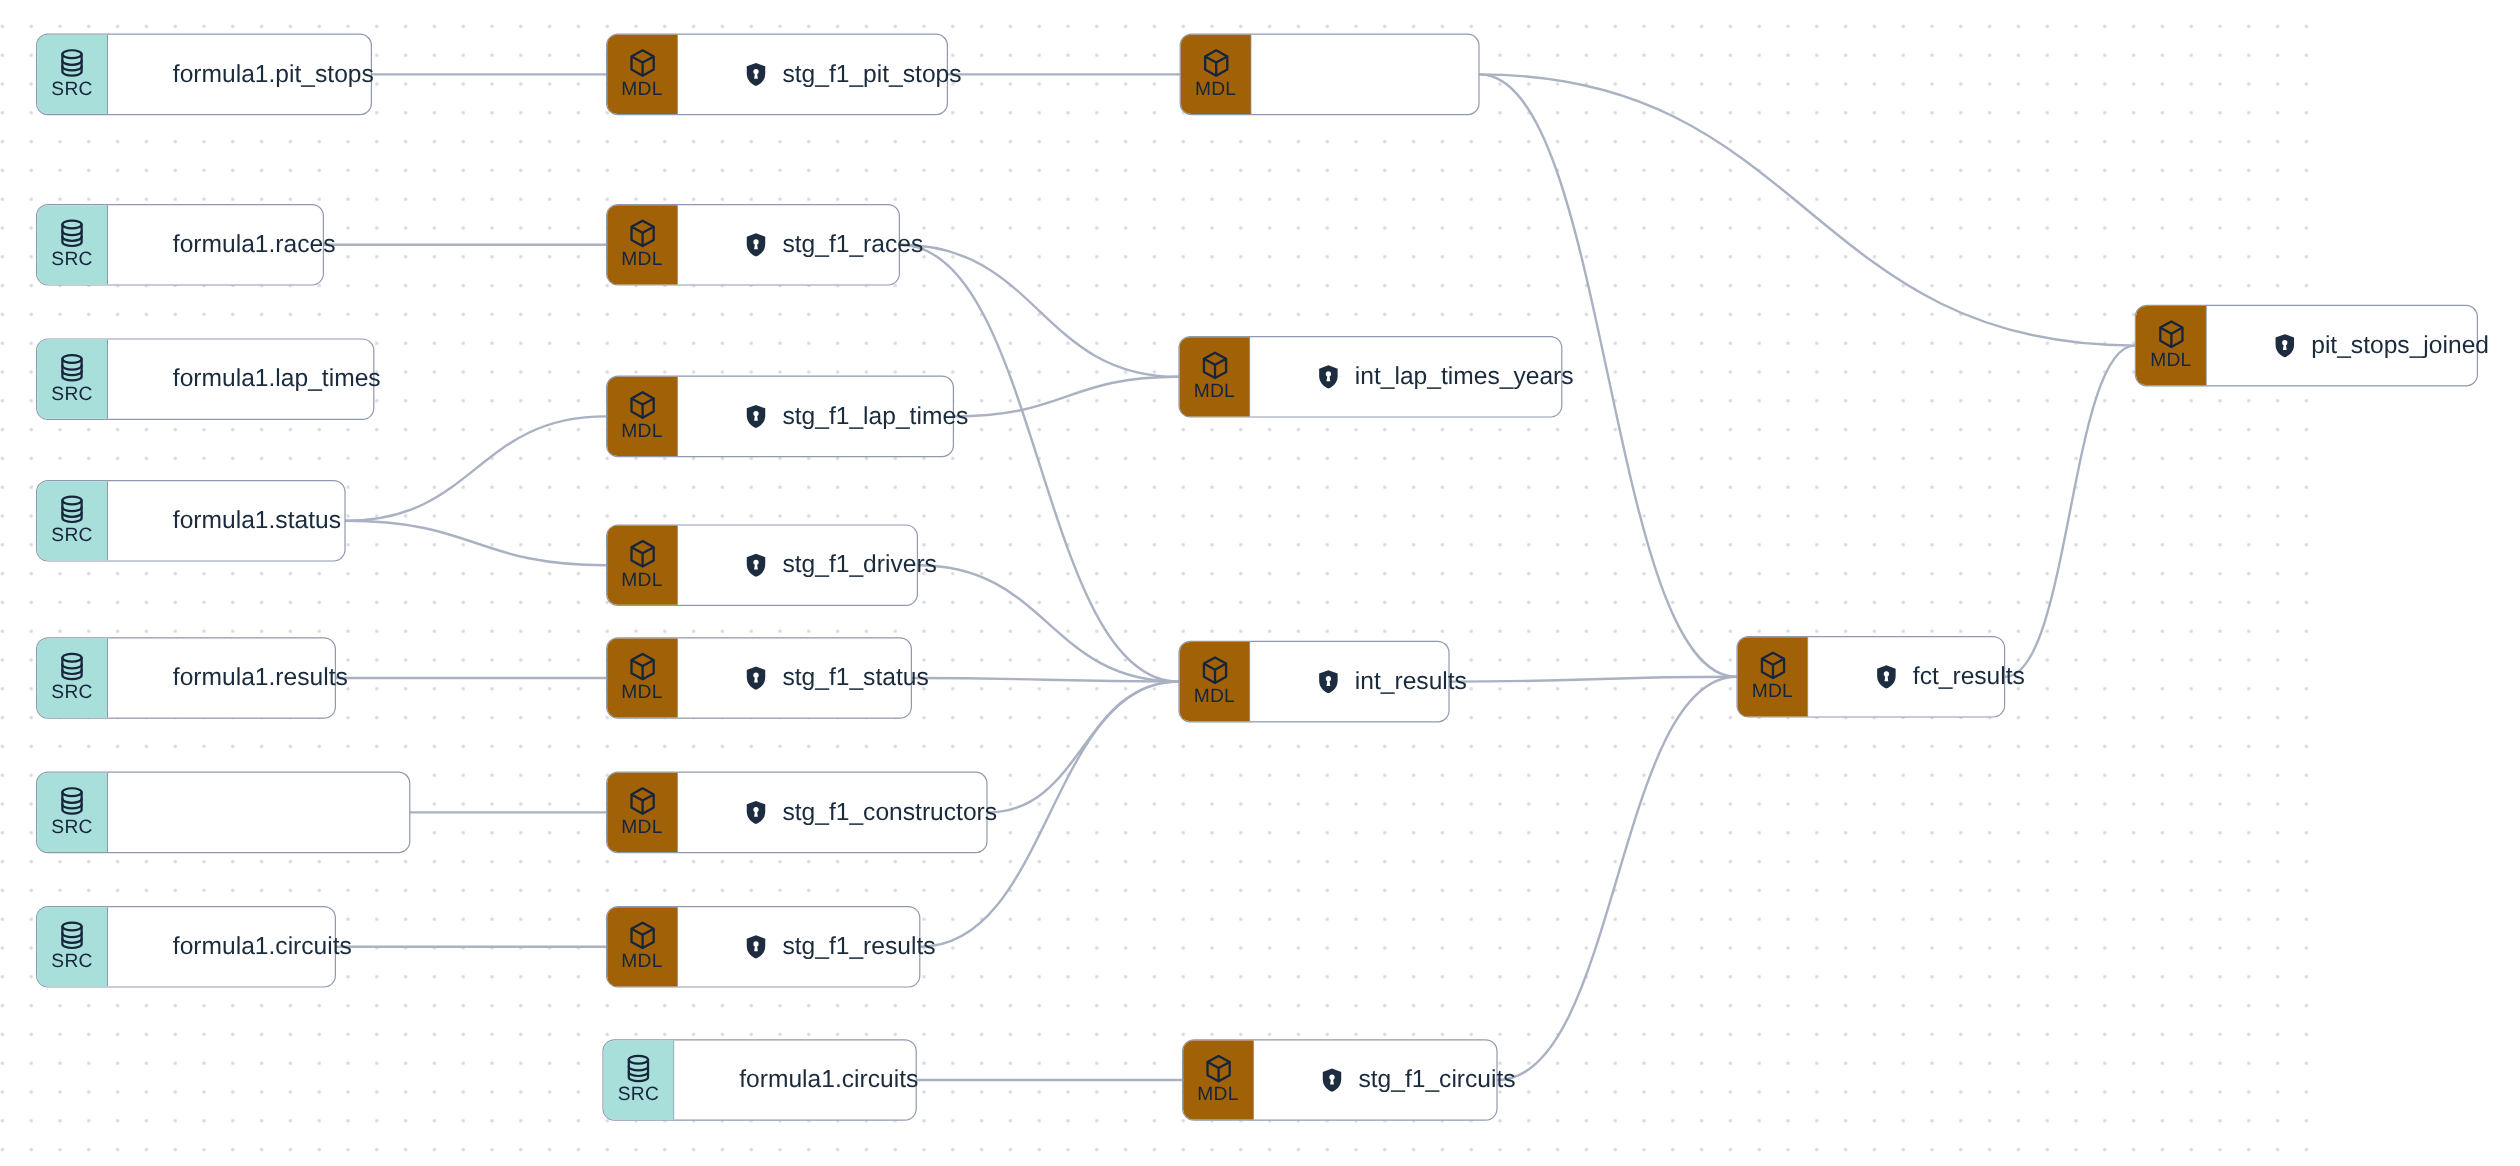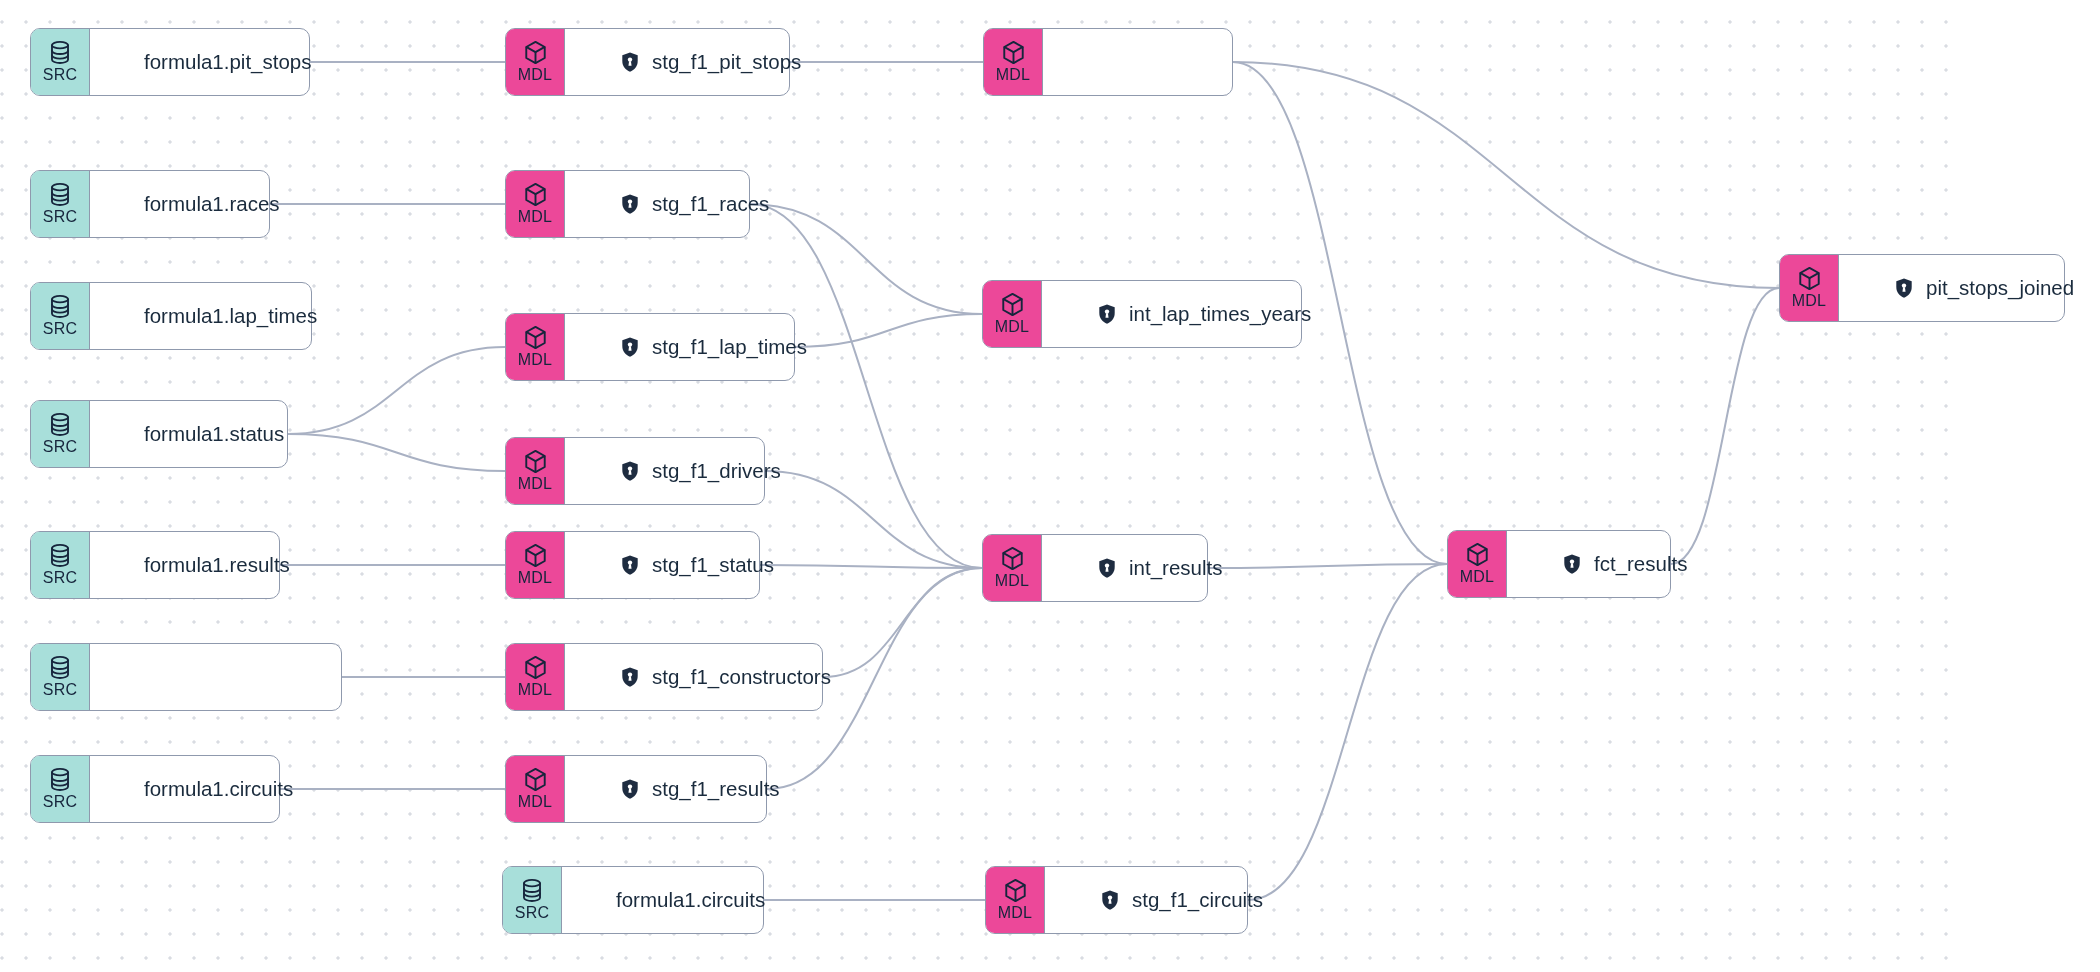--- a/index.html
+++ b/index.html
@@ -13,21 +13,20 @@
     font-family: "Liberation Sans", "DejaVu Sans", sans-serif;
   }
   .canvas {
     position: relative;
     width: 1933px;
     height: 972px;
     background-color: #ffffff;
     background-image: radial-gradient(circle, #d9dce2 1.5px, transparent 1.7px);
     background-size: 24px 24px;
     background-position: 14px 10px;
-    padding-left: 32px;
   }
   svg.edge-layer {
     position: absolute;
     left: 0; top: 0;
     width: 2100px;
     height: 972px;
     pointer-events: none;
   }
   svg.edge-layer path {
     fill: none;
@@ -56,21 +55,21 @@
     color: #16253c;
   }
   .badge .bicon { display: block; height: 27px; }
   .badge .blabel {
     font-size: 16px;
     line-height: 1.15;
     letter-spacing: 0.2px;
     color: #16253c;
   }
   .badge-source { background: #a8dfda; }
-  .badge-model  { background: #ec4899; }
+  .badge-model  { background: #a16207; }
   .nbody {
     flex: 1;
     display: flex;
     align-items: center;
     padding: 0 20px 0 21px;
     gap: 11px;
     white-space: nowrap;
     margin-left: 33px;
   }
   .nlabel {

